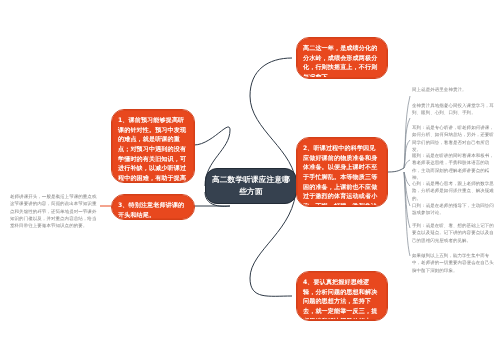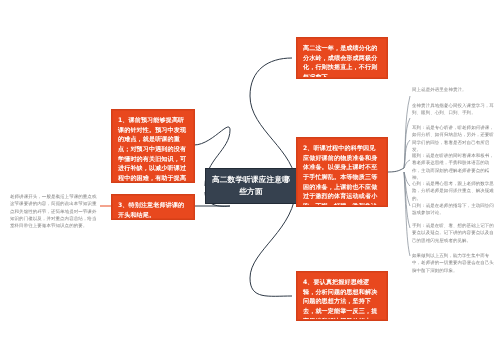--- a/index.html
+++ b/index.html
@@ -9,21 +9,21 @@
     font-family:"DejaVu Sans","Liberation Sans",sans-serif;
     overflow:hidden;
     position:relative;
   }
   #canvas{position:absolute;inset:0;width:500px;height:360px;}
   #edges{position:absolute;left:0;top:0;width:500px;height:360px;pointer-events:none;}
 
   .node{
     position:absolute;
     box-sizing:border-box;
-    border-radius:0;
+    border-radius:12px;
   }
   .central{
     background:#36414f;
     border:1px solid #222b36;
     color:#ffffff;
     font-size:7.6px;
     line-height:1.55;
     font-weight:bold;
     text-align:center;
     display:flex;

